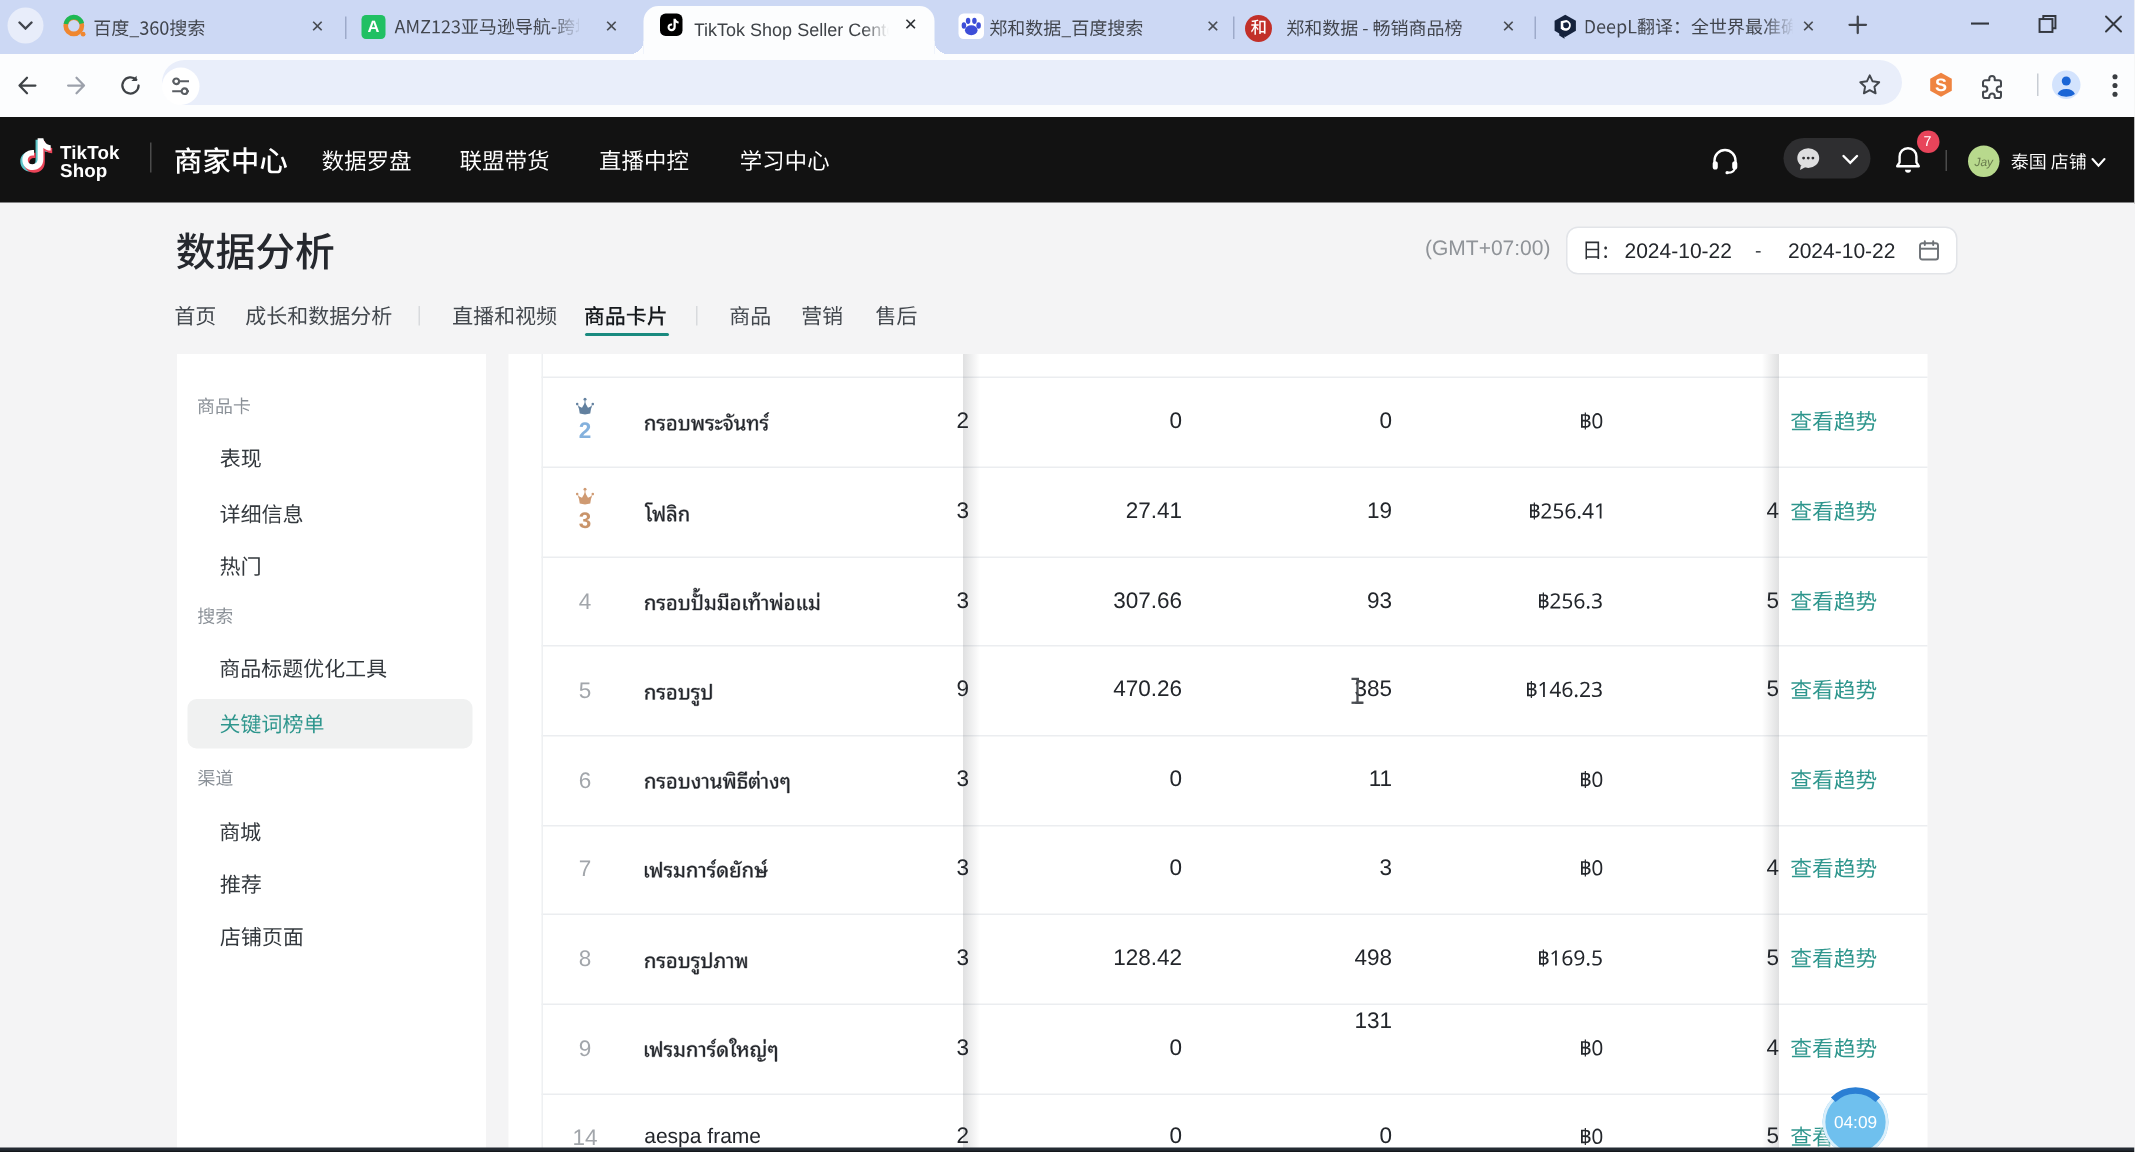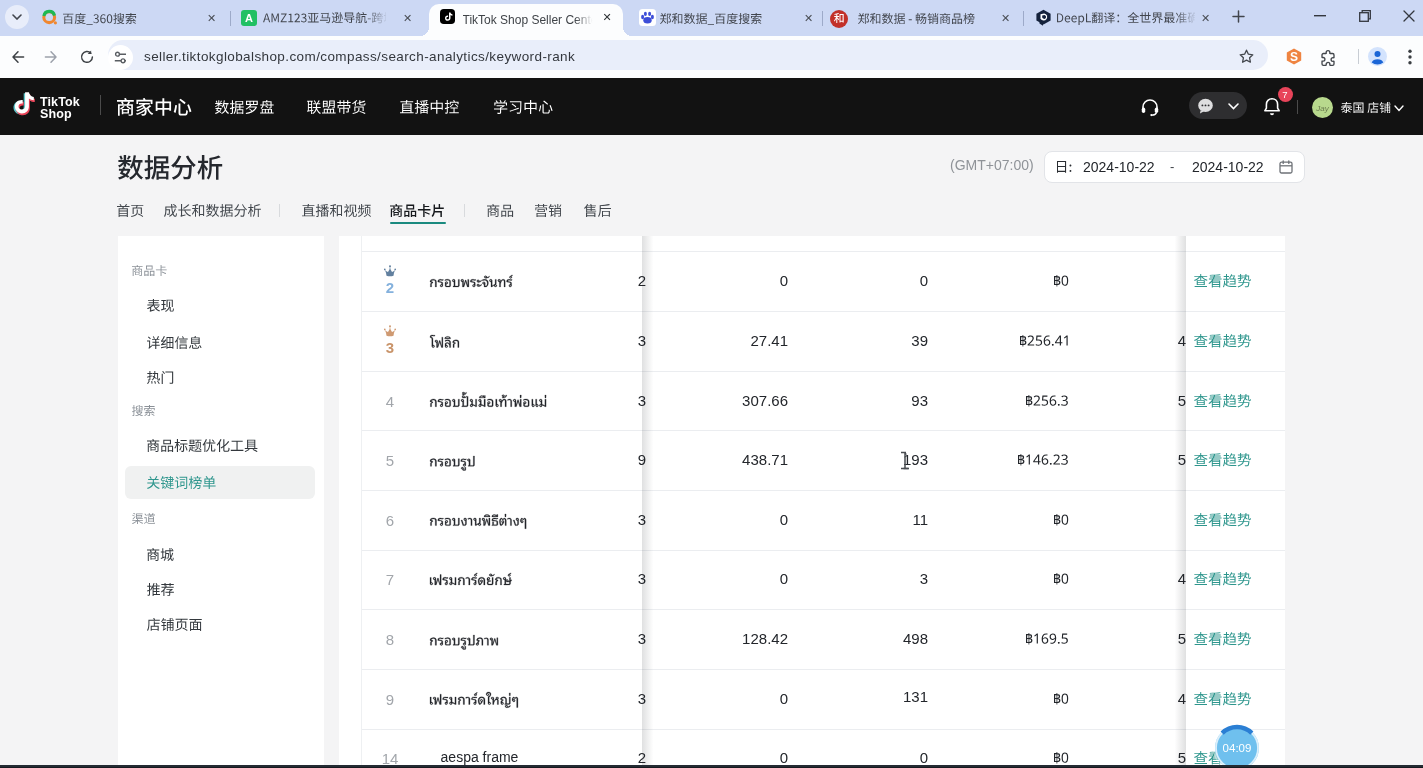--- a/index.html
+++ b/index.html
@@ -139,21 +139,20 @@
 <path d="M11.1 0.5 V4 H7.6 Z" fill="#3e4246"></path>
     </svg>
     <div class="omnibox"></div>
     <div class="tunecircle">
       <svg width="13" height="13" viewBox="0 0 13 13" style="position:absolute;left:6px;top:6px">
 <path d="M5.5 3.2 H12 M1 3.2 H1.6 M0.8 9.8 H7 M10.6 9.8 H12" stroke="#5a5e63" stroke-width="1.4"></path>
 <circle cx="3.5" cy="3.2" r="1.9" fill="none" stroke="#5a5e63" stroke-width="1.4"></circle>
 <circle cx="9" cy="9.8" r="1.9" fill="none" stroke="#5a5e63" stroke-width="1.4"></circle>
       </svg>
     </div>
-    <div class="url">seller.tiktokglobalshop.com/compass/search-analytics/keyword-rank</div>
     <svg class="t" style="left:1239px;top:49px" width="15" height="15" viewBox="0 0 15 15">
       <path d="M7.5 1.2 L9.4 5.2 L13.8 5.8 L10.6 8.8 L11.4 13.2 L7.5 11.1 L3.6 13.2 L4.4 8.8 L1.2 5.8 L5.6 5.2 Z" fill="none" stroke="#43474d" stroke-width="1.3" stroke-linejoin="round"></path>
     </svg>
     <svg class="t" style="left:1286px;top:48px" width="16" height="17" viewBox="0 0 16 17">
 <path d="M8 0.5 L15.2 4.5 V12.5 L8 16.5 L0.8 12.5 V4.5 Z" fill="#ef8441"></path>
 <text x="8" y="12.6" font-family="Liberation Sans" font-size="12" font-weight="bold" fill="#fff" text-anchor="middle">S</text>
     </svg>
     <svg class="t" style="left:1319.5px;top:48.5px" width="16" height="16" viewBox="0 0 16 16">
 <path d="M2 5.9 a1.4 1.4 0 0 1 1.4 -1.4 h2.53 a0.35 0.35 0 0 0 0.33 -0.45 a2 2 0 0 1 -0.1 -0.6 a1.85 1.85 0 0 1 3.7 0 a2 2 0 0 1 -0.1 0.6 a0.35 0.35 0 0 0 0.33 0.45 h2.5 a1.4 1.4 0 0 1 1.4 1.4 v2.5 a0.35 0.35 0 0 1 -0.45 0.33 a2 2 0 0 0 -0.6 -0.1 a1.85 1.85 0 0 0 0 3.7 a2 2 0 0 0 0.6 -0.1 a0.35 0.35 0 0 1 0.45 0.33 v2.39 a1.4 1.4 0 0 1 -1.4 1.4 h-2.4 a0.42 0.42 0 0 1 -0.4 -0.54 a2 2 0 0 0 0.08 -0.56 a1.85 1.85 0 0 0 -3.7 0 a2 2 0 0 0 0.08 0.56 a0.42 0.42 0 0 1 -0.4 0.54 h-2.43 a1.4 1.4 0 0 1 -1.4 -1.4 v-2.53 a0.35 0.35 0 0 1 0.45 -0.33 a2 2 0 0 0 0.6 0.1 a1.85 1.85 0 0 0 0 -3.7 a2 2 0 0 0 -0.6 0.1 a0.35 0.35 0 0 1 -0.45 -0.33 Z" fill="none" stroke="#43474d" stroke-width="1.35"></path>
     </svg>
@@ -355,48 +354,48 @@
     </svg>
     <svg class="t" style="left:429.5px;top:573.3px" width="82.6" height="13.0" viewBox="1.4 5.0 82.6 13.0">
       <path fill="#23262b" stroke="#23262b" stroke-width="0.25" d="M2.8 17Q2.2 17 1.8 16.6Q1.4 16.2 1.4 15.5V9.4H2.6V14.3Q2.6 14.3 2.6 14.4Q2.6 14.5 2.6 14.6Q2.6 14.7 2.5 14.9Q2.2 14.9 2.1 15.1Q1.9 15.3 1.9 15.6H1.8Q1.8 15 2.1 14.7Q2.3 14.4 2.9 14.4Q3.5 14.4 3.8 14.8Q4.2 15.1 4.2 15.7Q4.2 16.3 3.8 16.6Q3.5 17 2.8 17ZM2.8 16.3Q3.1 16.3 3.3 16.1Q3.4 16 3.4 15.7Q3.4 15.4 3.3 15.3Q3.1 15.1 2.8 15.1Q2.5 15.1 2.4 15.3Q2.2 15.4 2.2 15.7Q2.2 16 2.4 16.1Q2.5 16.3 2.8 16.3ZM6.1 16.9V12.2Q6.1 12 6.1 11.8Q6.2 11.6 6.2 11.4Q6.5 11.4 6.7 11.2Q6.8 11 6.8 10.7H7Q7 11.2 6.7 11.6Q6.4 11.9 5.8 11.9Q5.3 11.9 4.9 11.5Q4.5 11.2 4.5 10.6Q4.5 10 4.9 9.6Q5.3 9.3 5.9 9.3Q6.6 9.3 6.9 9.6Q7.3 10 7.3 10.6V13.3Q7.3 13.7 7.3 14Q7.3 14.4 7.3 14.8Q7.2 15.2 7.2 15.8H7.2L9 10H9.7L11.4 15.8H11.5Q11.5 15.2 11.4 14.8Q11.4 14.4 11.4 14Q11.4 13.7 11.4 13.3V6.6H12.6V16.9H11L9.9 13.4Q9.8 13 9.7 12.7Q9.6 12.4 9.6 12.1Q9.5 11.8 9.4 11.4H9.3Q9.2 11.8 9.1 12.1Q9.1 12.4 9 12.7Q8.9 13 8.8 13.4L7.7 16.9ZM5.9 11.2Q6.2 11.2 6.3 11Q6.5 10.9 6.5 10.6Q6.5 10.3 6.3 10.2Q6.2 10 5.9 10Q5.6 10 5.5 10.2Q5.3 10.3 5.3 10.6Q5.3 10.9 5.5 11Q5.6 11.2 5.9 11.2ZM17.5 17Q16.9 17 16.6 16.6Q16.2 16.3 16.2 15.7Q16.2 15.1 16.6 14.7Q17 14.4 17.5 14.4Q18.1 14.4 18.4 14.7Q18.6 15.1 18.6 15.4H18.5Q18.5 15.3 18.3 15Q18.2 14.8 17.8 14.8Q17.8 14.6 17.8 14.5Q17.8 14.3 17.8 14.1V13.4Q17.8 12.9 17.6 12.7Q17.4 12.5 16.9 12.4L14 12V11.3Q14 10.3 14.6 9.8Q15.2 9.3 16.2 9.3Q16.6 9.3 17 9.3Q17.3 9.4 17.7 9.5Q18 9.6 18.4 9.6Q18.6 9.6 18.9 9.5Q19.2 9.4 19.4 9.4V10.2Q19.3 10.3 19 10.4Q18.7 10.5 18.4 10.5Q17.9 10.5 17.4 10.3Q16.8 10.2 16.3 10.2Q15.2 10.2 15.2 11.2V11.3L17.2 11.7Q17.9 11.8 18.3 12Q18.6 12.2 18.8 12.5Q19 12.9 19 13.4V15.5Q19 16.2 18.6 16.6Q18.2 17 17.5 17ZM17.5 16.3Q17.8 16.3 18 16.1Q18.1 16 18.1 15.7Q18.1 15.4 18 15.3Q17.8 15.1 17.5 15.1Q17.3 15.1 17.1 15.3Q17 15.4 17 15.7Q17 16 17.1 16.1Q17.3 16.3 17.5 16.3ZM26.3 16.9Q25.9 16.5 25.4 16.2Q24.8 15.9 24.3 15.6Q23.7 15.3 23.2 15.2L22.4 14.8Q22.3 14.6 22.3 14.3Q22.3 14 22.3 13.7V12.2Q22.3 11.9 22.3 11.7Q22.3 11.6 22.4 11.4Q22.7 11.4 22.9 11.2Q23 11 23 10.7H23.2Q23.2 11.2 22.9 11.6Q22.6 11.9 22 11.9Q21.5 11.9 21.1 11.5Q20.7 11.2 20.7 10.6Q20.7 10 21.1 9.6Q21.5 9.3 22.1 9.3Q22.8 9.3 23.1 9.6Q23.5 10 23.5 10.6V14.8L23.2 14.4Q23.7 14.5 24.2 14.7Q24.8 15 25.3 15.2Q25.8 15.5 26.3 15.9H26.3Q26.3 15.6 26.3 15.2Q26.3 14.9 26.3 14.5Q26.3 14.1 26.3 13.6V9.4H27.5V16.9ZM22.1 11.2Q22.4 11.2 22.5 11Q22.7 10.9 22.7 10.6Q22.7 10.3 22.5 10.2Q22.4 10 22.1 10Q21.8 10 21.7 10.2Q21.5 10.3 21.5 10.6Q21.5 10.9 21.7 11Q21.8 11.2 22.1 11.2ZM22.2 17Q21.6 17 21.2 16.6Q20.8 16.2 20.8 15.7Q20.8 15.1 21.2 14.7Q21.6 14.4 22.2 14.4Q22.9 14.4 23.3 14.7Q23.7 15.1 23.7 15.7Q23.7 16.2 23.3 16.6Q22.9 17 22.2 17ZM22.2 16.3Q22.5 16.3 22.6 16.1Q22.8 15.9 22.8 15.7Q22.8 15.4 22.6 15.2Q22.5 15.1 22.2 15.1Q21.9 15.1 21.8 15.2Q21.6 15.4 21.6 15.7Q21.6 15.9 21.8 16.1Q21.9 16.3 22.2 16.3ZM29.8 16.9V14.3Q29.8 13.6 30.2 13.2Q30.5 12.8 31.2 12.6V12.5L29.4 12V11.8Q29.4 11 29.8 10.4Q30.2 9.9 31 9.6Q31.7 9.2 32.7 9.2Q34.3 9.2 35.1 9.9Q35.9 10.6 35.9 12V16.9H34.6V12Q34.6 11.1 34.2 10.6Q33.7 10.2 32.7 10.2Q31.7 10.2 31.2 10.6Q30.6 11 30.6 11.8V12L30.1 11.3L32.4 12.1L32.3 12.9Q31.6 13 31.3 13.3Q31.1 13.6 31.1 14.3V16.9ZM40.1 16.9V11.6Q40.1 10.9 39.9 10.5Q39.6 10.2 39 10.2Q38.7 10.2 38.2 10.3Q37.8 10.5 37.4 10.8L36.9 10.1Q37.4 9.7 37.9 9.5Q38.5 9.3 39.1 9.3Q40.2 9.3 40.8 9.9Q41.4 10.4 41.4 11.5V16.9ZM46.3 17Q45.7 17 45.3 16.6Q45 16.3 45 15.7Q45 15.1 45.4 14.7Q45.7 14.4 46.3 14.4Q46.9 14.4 47.1 14.7Q47.4 15.1 47.4 15.4H47.2Q47.2 15.3 47.1 15Q46.9 14.8 46.6 14.8Q46.6 14.6 46.5 14.5Q46.5 14.3 46.5 14.1V13.4Q46.5 12.9 46.3 12.7Q46.2 12.5 45.7 12.4L42.8 12V11.3Q42.8 10.3 43.4 9.8Q44 9.3 44.9 9.3Q45.4 9.3 45.8 9.3Q46.1 9.4 46.4 9.5Q46.8 9.6 47.1 9.6Q47.4 9.6 47.7 9.5Q48 9.4 48.2 9.4V10.2Q48 10.3 47.8 10.4Q47.5 10.5 47.2 10.5Q46.6 10.5 46.1 10.3Q45.6 10.2 45 10.2Q43.9 10.2 43.9 11.2V11.3L45.9 11.7Q46.6 11.8 47 12Q47.4 12.2 47.6 12.5Q47.7 12.9 47.7 13.4V15.5Q47.7 16.2 47.4 16.6Q47 17 46.3 17ZM46.3 16.3Q46.6 16.3 46.8 16.1Q46.9 16 46.9 15.7Q46.9 15.4 46.8 15.3Q46.6 15.1 46.3 15.1Q46 15.1 45.9 15.3Q45.7 15.4 45.7 15.7Q45.7 16 45.9 16.1Q46 16.3 46.3 16.3ZM46.8 8.4Q46.3 8.4 45.9 8Q45.6 7.7 45.6 7.2Q45.6 6.9 45.8 6.5Q46.1 6.2 46.7 5.9Q47.3 5.6 47.5 5.4Q47.7 5.2 47.7 5H48.8Q48.8 5.3 48.5 5.6Q48.3 5.9 47.7 6.1Q47.4 6.3 47.2 6.4Q47 6.5 46.9 6.6L46.4 6.4Q46.5 6.3 46.7 6.3Q46.8 6.2 47 6.2Q47.5 6.2 47.8 6.5Q48.1 6.8 48.1 7.2Q48.1 7.7 47.7 8Q47.4 8.4 46.8 8.4ZM46.8 7.8Q47.1 7.8 47.3 7.7Q47.4 7.5 47.4 7.2Q47.4 7 47.3 6.8Q47.1 6.7 46.8 6.7Q46.6 6.7 46.4 6.8Q46.3 7 46.3 7.2Q46.3 7.5 46.4 7.7Q46.6 7.8 46.8 7.8ZM50.5 16.9Q50.2 16.3 50 15.7Q49.7 15 49.6 14.3Q49.5 13.5 49.5 12.9Q49.5 11.1 50.4 10.2Q51.3 9.2 53 9.2Q54.6 9.2 55.5 10Q56.4 10.7 56.4 12.2V16.9H55.1V12.3Q55.1 11.2 54.6 10.7Q54.1 10.2 53 10.2Q51.9 10.2 51.3 10.9Q50.7 11.6 50.7 12.9Q50.7 13.7 50.9 14.5Q51 15.3 51.3 15.9H51.4Q51.6 15.8 51.8 15.6Q52 15.3 52.3 14.9Q52.5 14.6 52.7 14.3Q52.9 14 53 13.7L53.3 13.8Q53.1 14 52.8 14Q52.3 14 52 13.7Q51.7 13.4 51.7 12.9Q51.7 12.4 52 12Q52.3 11.7 52.9 11.7Q53.5 11.7 53.8 12.1Q54.2 12.4 54.2 13Q54.2 13.4 53.9 14Q53.7 14.6 53.2 15.3Q52.8 15.8 52.5 16.2Q52.2 16.5 51.8 16.9ZM52.9 13.5Q53.2 13.5 53.3 13.3Q53.5 13.2 53.5 12.9Q53.5 12.6 53.3 12.5Q53.2 12.4 52.9 12.4Q52.6 12.4 52.5 12.5Q52.3 12.6 52.3 12.9Q52.3 13.2 52.5 13.3Q52.6 13.5 52.9 13.5ZM60 16.9Q59.3 16.9 58.9 16.5Q58.5 16.2 58.5 15.5V14.5Q58.5 13.9 58.8 13.6Q59.2 13.2 59.8 13.1V13.1Q59.1 12.9 58.7 12.4Q58.3 11.8 58.3 11Q58.3 10.2 58.8 9.8Q59.3 9.3 60 9.3Q60.6 9.3 61 9.6Q61.4 10 61.4 10.5Q61.4 11.1 61 11.4Q60.7 11.8 60.1 11.8Q59.6 11.8 59.3 11.5Q59 11.3 59 10.8Q59 10.7 59 10.7Q59 10.6 59.1 10.6H59.1Q59.1 10.8 59.2 10.9Q59.3 11.1 59.3 11.1Q59.3 11.2 59.3 11.2Q59.3 11.3 59.3 11.3Q59.3 12 59.7 12.3Q60.2 12.6 61 12.6H62V13.5H60.9Q60.3 13.5 60 13.7Q59.7 14 59.7 14.5V15.2Q59.7 15.6 59.9 15.8Q60 16 60.4 16H62.7Q63.1 16 63.2 15.8Q63.4 15.6 63.4 15.2V9.4H64.6V15.4Q64.6 16.2 64.3 16.5Q63.9 16.9 63.1 16.9ZM60 11.1Q60.3 11.1 60.4 11Q60.6 10.8 60.6 10.6Q60.6 10.3 60.4 10.1Q60.3 10 60 10Q59.7 10 59.6 10.1Q59.4 10.3 59.4 10.6Q59.4 10.8 59.6 11Q59.7 11.1 60 11.1ZM62.5 8.3Q62.1 8.3 61.8 8.2Q61.5 8.1 61.2 8Q61 7.8 60.8 7.5Q60.7 7.3 60.7 6.9Q60.7 6.4 61.1 6Q61.4 5.7 62 5.7Q62.6 5.7 63 6Q63.3 6.3 63.3 6.9Q63.3 7.3 63 7.6Q62.7 7.9 62.2 7.9V7.5Q62.3 7.5 62.5 7.5Q62.6 7.6 62.8 7.6Q63.3 7.6 63.8 7.3Q64.4 7.1 64.9 6.8Q65.4 6.4 65.8 5.9H65.8V7Q65.4 7.4 64.9 7.7Q64.3 8 63.7 8.1Q63.1 8.3 62.5 8.3ZM62 7.5Q62.3 7.5 62.4 7.3Q62.6 7.2 62.6 6.9Q62.6 6.7 62.4 6.5Q62.3 6.4 62 6.4Q61.7 6.4 61.6 6.5Q61.4 6.7 61.4 6.9Q61.4 7.2 61.6 7.3Q61.7 7.5 62 7.5ZM66.9 16.9V14.3Q66.9 13.6 67.3 13.2Q67.6 12.8 68.3 12.6V12.5L66.6 12V11.8Q66.6 11 67 10.4Q67.4 9.9 68.1 9.6Q68.8 9.2 69.8 9.2Q71.4 9.2 72.2 9.9Q73 10.6 73 12V16.9H71.8V12Q71.8 11.1 71.3 10.6Q70.8 10.2 69.8 10.2Q68.8 10.2 68.3 10.6Q67.7 11 67.7 11.8V12L67.2 11.3L69.5 12.1L69.4 12.9Q68.7 13 68.4 13.3Q68.2 13.6 68.2 14.3V16.9ZM75.3 16.9V16.2L76.1 16V12.2Q76.1 12 76.1 11.8Q76.2 11.6 76.2 11.4Q76.5 11.4 76.7 11.2Q76.8 11 76.8 10.7H77Q77 11.2 76.7 11.6Q76.4 11.9 75.9 11.9Q75.3 11.9 74.9 11.5Q74.5 11.2 74.5 10.6Q74.5 10 74.9 9.6Q75.3 9.3 75.9 9.3Q76.6 9.3 77 9.6Q77.3 10 77.3 10.6V16H80.2Q80.5 16 80.7 15.8Q80.8 15.7 80.8 15.3V9.4H82V15.5Q82 16.2 81.6 16.5Q81.3 16.9 80.6 16.9ZM75.9 11.2Q76.2 11.2 76.3 11Q76.5 10.9 76.5 10.6Q76.5 10.3 76.3 10.2Q76.2 10 75.9 10Q75.6 10 75.5 10.2Q75.3 10.3 75.3 10.6Q75.3 10.9 75.5 11Q75.6 11.2 75.9 11.2ZM79.1 14.1Q78.7 14.1 78.3 14Q78 13.9 77.8 13.8Q77.2 13.4 77.2 12.7Q77.2 12.2 77.5 11.8Q77.9 11.5 78.5 11.5Q79.1 11.5 79.4 11.8Q79.8 12.1 79.8 12.7Q79.8 13.1 79.5 13.4Q79.3 13.7 78.8 13.7V13.4Q78.9 13.4 79 13.4Q79 13.4 79.1 13.4Q79.5 13.4 80 13.3Q80.5 13.1 81 12.9Q81.6 12.6 82.1 12.3Q82.6 12 83 11.7H83V12.8Q82.5 13.2 81.8 13.5Q81.1 13.7 80.4 13.9Q79.7 14.1 79.1 14.1ZM78.5 13.3Q78.8 13.3 78.9 13.2Q79.1 13 79.1 12.7Q79.1 12.5 78.9 12.3Q78.8 12.2 78.5 12.2Q78.2 12.2 78.1 12.3Q77.9 12.5 77.9 12.7Q77.9 13 78.1 13.2Q78.2 13.3 78.5 13.3ZM80.6 8.4Q80 8.4 79.7 8Q79.3 7.7 79.3 7.2Q79.3 6.9 79.6 6.5Q79.9 6.2 80.5 5.9Q81 5.6 81.2 5.4Q81.5 5.2 81.5 5H82.6Q82.6 5.3 82.3 5.6Q82.1 5.9 81.5 6.1Q81.1 6.3 80.9 6.4Q80.7 6.5 80.7 6.6L80.1 6.4Q80.3 6.3 80.4 6.3Q80.6 6.2 80.8 6.2Q81.2 6.2 81.5 6.5Q81.9 6.8 81.9 7.2Q81.9 7.7 81.5 8Q81.2 8.4 80.6 8.4ZM80.6 7.8Q80.9 7.8 81 7.7Q81.2 7.5 81.2 7.2Q81.2 7 81 6.8Q80.9 6.7 80.6 6.7Q80.4 6.7 80.2 6.8Q80 7 80 7.2Q80 7.5 80.2 7.7Q80.4 7.8 80.6 7.8Z"></path>
     </svg>
     <svg class="t" style="left:429.5px;top:634.9px" width="68.9" height="15.5" viewBox="0.7 6.6 68.9 15.5">
       <path fill="#23262b" stroke="#23262b" stroke-width="0.25" d="M1.1 16.9V14.3Q1.1 13.6 1.5 13.2Q1.8 12.8 2.5 12.6V12.5L0.7 12V11.8Q0.7 11 1.1 10.4Q1.5 9.9 2.3 9.6Q3 9.2 4 9.2Q5.6 9.2 6.4 9.9Q7.2 10.6 7.2 12V16.9H5.9V12Q5.9 11.1 5.5 10.6Q5 10.2 4 10.2Q3 10.2 2.5 10.6Q1.9 11 1.9 11.8V12L1.4 11.3L3.7 12.1L3.6 12.9Q2.9 13 2.6 13.3Q2.3 13.6 2.3 14.3V16.9ZM12.1 17Q11.5 17 11.1 16.6Q10.8 16.3 10.8 15.7Q10.8 15.1 11.2 14.7Q11.5 14.4 12.1 14.4Q12.7 14.4 12.9 14.7Q13.2 15.1 13.2 15.4H13Q13 15.3 12.9 15Q12.7 14.8 12.4 14.8Q12.4 14.6 12.3 14.5Q12.3 14.3 12.3 14.1V13.4Q12.3 12.9 12.1 12.7Q12 12.5 11.5 12.4L8.5 12V11.3Q8.5 10.3 9.2 9.8Q9.8 9.3 10.7 9.3Q11.2 9.3 11.6 9.3Q11.9 9.4 12.2 9.5Q12.5 9.6 12.9 9.6Q13.2 9.6 13.5 9.5Q13.7 9.4 14 9.4V10.2Q13.8 10.3 13.6 10.4Q13.3 10.5 13 10.5Q12.4 10.5 11.9 10.3Q11.4 10.2 10.8 10.2Q9.7 10.2 9.7 11.2V11.3L11.7 11.7Q12.4 11.8 12.8 12Q13.2 12.2 13.4 12.5Q13.5 12.9 13.5 13.4V15.5Q13.5 16.2 13.2 16.6Q12.8 17 12.1 17ZM12.1 16.3Q12.4 16.3 12.5 16.1Q12.7 16 12.7 15.7Q12.7 15.4 12.5 15.3Q12.4 15.1 12.1 15.1Q11.8 15.1 11.7 15.3Q11.5 15.4 11.5 15.7Q11.5 16 11.7 16.1Q11.8 16.3 12.1 16.3ZM17.1 16.9Q16.4 16.9 16.1 16.5Q15.8 16.2 15.8 15.6V13Q15.8 12.3 16.1 12Q16.5 11.6 17.1 11.6Q17.8 11.6 18.2 11.9Q18.5 12.3 18.5 12.9Q18.5 13.5 18.2 13.8Q17.8 14.2 17.2 14.2Q16.7 14.2 16.4 13.9Q16.1 13.6 16.1 13H16.2Q16.3 13.2 16.3 13.4Q16.4 13.5 16.5 13.6Q16.7 13.7 16.9 13.7Q16.9 13.9 16.9 14.1Q16.9 14.3 16.9 14.6V15.4Q16.9 15.7 17.1 15.8Q17.3 16 17.6 16H19.6Q19.9 16 20.1 15.8Q20.2 15.6 20.2 15.3V11.8Q20.2 11 19.8 10.6Q19.3 10.2 18.3 10.2Q17.6 10.2 16.9 10.3Q16.3 10.5 15.6 10.8V9.8Q16 9.6 16.5 9.5Q16.9 9.4 17.4 9.3Q17.9 9.2 18.3 9.2Q19.9 9.2 20.6 9.9Q21.4 10.5 21.4 11.7V15.5Q21.4 16.2 21.1 16.5Q20.7 16.9 20.1 16.9ZM17.2 13.5Q17.5 13.5 17.6 13.3Q17.8 13.2 17.8 12.9Q17.8 12.6 17.6 12.5Q17.5 12.3 17.2 12.3Q16.9 12.3 16.7 12.5Q16.6 12.6 16.6 12.9Q16.6 13.2 16.7 13.3Q16.9 13.5 17.2 13.5ZM23.7 16.9V16.2L24.6 16V12.2Q24.6 12 24.6 11.8Q24.6 11.6 24.7 11.4Q25 11.4 25.1 11.2Q25.3 11 25.3 10.7H25.4Q25.4 11.2 25.1 11.6Q24.8 11.9 24.3 11.9Q23.7 11.9 23.3 11.5Q23 11.2 23 10.6Q23 10 23.4 9.6Q23.7 9.3 24.4 9.3Q25 9.3 25.4 9.6Q25.8 10 25.8 10.6V16H28.2Q28.6 16 28.7 15.8Q28.9 15.7 28.9 15.3V9.4H30.1V15.5Q30.1 16.2 29.7 16.5Q29.4 16.9 28.7 16.9ZM24.4 11.2Q24.6 11.2 24.8 11Q24.9 10.9 24.9 10.6Q24.9 10.3 24.8 10.2Q24.6 10 24.4 10Q24.1 10 23.9 10.2Q23.8 10.3 23.8 10.6Q23.8 10.9 23.9 11Q24.1 11.2 24.4 11.2ZM35.1 17Q34.5 17 34.1 16.6Q33.8 16.3 33.8 15.7Q33.8 15.1 34.1 14.7Q34.5 14.4 35 14.4Q35.6 14.4 35.9 14.7Q36.2 15.1 36.2 15.4H36Q36 15.3 35.8 15Q35.7 14.8 35.4 14.8Q35.3 14.6 35.3 14.5Q35.3 14.3 35.3 14.1V13.4Q35.3 12.9 35.1 12.7Q34.9 12.5 34.5 12.4L31.5 12V11.3Q31.5 10.3 32.1 9.8Q32.8 9.3 33.7 9.3Q34.2 9.3 34.5 9.3Q34.9 9.4 35.2 9.5Q35.5 9.6 35.9 9.6Q36.2 9.6 36.5 9.5Q36.7 9.4 37 9.4V10.2Q36.8 10.3 36.5 10.4Q36.3 10.5 35.9 10.5Q35.4 10.5 34.9 10.3Q34.4 10.2 33.8 10.2Q32.7 10.2 32.7 11.2V11.3L34.7 11.7Q35.4 11.8 35.8 12Q36.2 12.2 36.3 12.5Q36.5 12.9 36.5 13.4V15.5Q36.5 16.2 36.1 16.6Q35.8 17 35.1 17ZM35.1 16.3Q35.4 16.3 35.5 16.1Q35.7 16 35.7 15.7Q35.7 15.4 35.5 15.3Q35.4 15.1 35.1 15.1Q34.8 15.1 34.6 15.3Q34.5 15.4 34.5 15.7Q34.5 16 34.6 16.1Q34.8 16.3 35.1 16.3ZM34.1 21.1Q33.7 21.1 33.5 20.9Q33.3 20.7 33.3 20.3V19.5Q33.5 19.4 33.7 19.3Q33.8 19.1 33.8 18.9H34Q34 19.4 33.7 19.7Q33.4 19.9 33 19.9Q32.5 19.9 32.2 19.6Q31.9 19.3 31.9 18.8Q31.9 18.3 32.2 18Q32.5 17.7 33.1 17.7Q33.5 17.7 33.7 17.9Q34 18 34.2 18.3Q34.3 18.5 34.3 18.9V20Q34.3 20.4 34.7 20.4H35Q35.4 20.4 35.4 20V17.8H36.5V20.2Q36.5 20.6 36.3 20.9Q36 21.1 35.6 21.1ZM33 19.3Q33.3 19.3 33.4 19.2Q33.5 19 33.5 18.8Q33.5 18.6 33.4 18.5Q33.3 18.3 33 18.3Q32.8 18.3 32.6 18.5Q32.5 18.6 32.5 18.8Q32.5 19 32.6 19.2Q32.8 19.3 33 19.3ZM38.8 16.9V16.2L39.6 16V12.2Q39.6 12 39.7 11.8Q39.7 11.6 39.7 11.4Q40.1 11.4 40.2 11.2Q40.4 11 40.4 10.7H40.5Q40.5 11.2 40.2 11.6Q39.9 11.9 39.4 11.9Q38.8 11.9 38.4 11.5Q38.1 11.2 38.1 10.6Q38.1 10 38.5 9.6Q38.8 9.3 39.5 9.3Q40.1 9.3 40.5 9.6Q40.9 10 40.9 10.6V16H43.3Q43.7 16 43.8 15.8Q44 15.7 44 15.3V6.6H45.2V15.5Q45.2 16.2 44.8 16.5Q44.5 16.9 43.8 16.9ZM39.4 11.2Q39.7 11.2 39.9 11Q40 10.9 40 10.6Q40 10.3 39.9 10.2Q39.7 10 39.4 10Q39.2 10 39 10.2Q38.9 10.3 38.9 10.6Q38.9 10.9 39 11Q39.2 11.2 39.4 11.2ZM48 17Q47.4 17 47 16.6Q46.7 16.3 46.7 15.7Q46.7 15.1 47 14.8Q47.4 14.4 48 14.4Q48.5 14.4 48.8 14.7Q49.1 15 49.1 15.4H49Q48.9 15.2 48.7 15Q48.5 14.7 48.3 14.7Q48.3 14.6 48.2 14.5Q48.2 14.3 48.2 14.1V14Q48.2 13.4 48.4 13Q48.7 12.7 49.2 12.6V12.5L47.3 12V11.8Q47.3 11 47.7 10.4Q48.1 9.9 48.8 9.6Q49.6 9.2 50.6 9.2Q52.2 9.2 52.9 9.9Q53.7 10.6 53.7 12V16.9H52.5V12Q52.5 11.1 52 10.6Q51.5 10.2 50.6 10.2Q49.6 10.2 49 10.6Q48.5 11 48.5 11.8V12L48 11.3L50.3 12.2L50.2 12.9Q49.9 13 49.8 13.1Q49.6 13.2 49.5 13.5Q49.4 13.7 49.4 14.1V15.5Q49.4 16.2 49.1 16.6Q48.7 17 48 17ZM48 16.3Q48.3 16.3 48.5 16.1Q48.6 16 48.6 15.7Q48.6 15.4 48.5 15.3Q48.3 15.1 48 15.1Q47.7 15.1 47.6 15.3Q47.4 15.4 47.4 15.7Q47.4 16 47.6 16.1Q47.7 16.3 48 16.3ZM58 16.9V11.6Q58 10.9 57.7 10.5Q57.5 10.2 56.9 10.2Q56.5 10.2 56.1 10.3Q55.7 10.5 55.3 10.8L54.7 10.1Q55.2 9.7 55.8 9.5Q56.4 9.3 57 9.3Q58 9.3 58.6 9.9Q59.2 10.4 59.2 11.5V16.9ZM62.2 16.9V12.2Q62.2 12 62.2 11.8Q62.2 11.6 62.3 11.4Q62.6 11.4 62.8 11.2Q62.9 11 62.9 10.7H63.1Q63.1 11.2 62.8 11.6Q62.5 11.9 61.9 11.9Q61.4 11.9 61 11.5Q60.6 11.2 60.6 10.6Q60.6 10 61 9.6Q61.4 9.3 62 9.3Q62.7 9.3 63 9.6Q63.4 10 63.4 10.6V13.3Q63.4 13.7 63.4 14Q63.4 14.4 63.4 14.8Q63.3 15.2 63.3 15.8H63.3L65.1 10H65.8L67.5 15.8H67.6Q67.6 15.2 67.5 14.8Q67.5 14.4 67.5 14Q67.5 13.7 67.5 13.3V9.4H68.6V16.9H67.1L66 13.4Q65.9 13 65.8 12.7Q65.7 12.4 65.6 12.1Q65.6 11.8 65.5 11.4H65.4Q65.3 11.8 65.2 12.1Q65.2 12.4 65.1 12.7Q65 13 64.9 13.4L63.7 16.9ZM62 11.2Q62.3 11.2 62.4 11Q62.6 10.9 62.6 10.6Q62.6 10.3 62.4 10.2Q62.3 10 62 10Q61.7 10 61.6 10.2Q61.4 10.3 61.4 10.6Q61.4 10.9 61.6 11Q61.7 11.2 62 11.2Z"></path>
     </svg>
     <svg class="t" style="left:429.5px;top:692.2px" width="89.0" height="16.7" viewBox="1.4 4.4 89.0 16.7">
       <path fill="#23262b" stroke="#23262b" stroke-width="0.25" d="M2.8 17Q2.2 17 1.8 16.6Q1.4 16.2 1.4 15.5V9.4H2.6V14.3Q2.6 14.3 2.6 14.4Q2.6 14.5 2.6 14.6Q2.6 14.7 2.5 14.9Q2.2 14.9 2.1 15.1Q1.9 15.3 1.9 15.6H1.8Q1.8 15 2.1 14.7Q2.3 14.4 2.9 14.4Q3.5 14.4 3.8 14.8Q4.2 15.1 4.2 15.7Q4.2 16.3 3.8 16.6Q3.5 17 2.8 17ZM2.8 16.3Q3.1 16.3 3.3 16.1Q3.4 16 3.4 15.7Q3.4 15.4 3.3 15.3Q3.1 15.1 2.8 15.1Q2.5 15.1 2.4 15.3Q2.2 15.4 2.2 15.7Q2.2 16 2.4 16.1Q2.5 16.3 2.8 16.3ZM6.1 16.9V12.2Q6.1 12 6.1 11.8Q6.2 11.6 6.2 11.4Q6.5 11.4 6.7 11.2Q6.8 11 6.8 10.7H7Q7 11.2 6.7 11.6Q6.4 11.9 5.8 11.9Q5.3 11.9 4.9 11.5Q4.5 11.2 4.5 10.6Q4.5 10 4.9 9.6Q5.3 9.3 5.9 9.3Q6.6 9.3 6.9 9.6Q7.3 10 7.3 10.6V13.3Q7.3 13.7 7.3 14Q7.3 14.4 7.3 14.8Q7.2 15.2 7.2 15.8H7.2L9 10H9.7L11.4 15.8H11.5Q11.5 15.2 11.4 14.8Q11.4 14.4 11.4 14Q11.4 13.7 11.4 13.3V6.6H12.6V16.9H11L9.9 13.4Q9.8 13 9.7 12.7Q9.6 12.4 9.6 12.1Q9.5 11.8 9.4 11.4H9.3Q9.2 11.8 9.1 12.1Q9.1 12.4 9 12.7Q8.9 13 8.8 13.4L7.7 16.9ZM5.9 11.2Q6.2 11.2 6.3 11Q6.5 10.9 6.5 10.6Q6.5 10.3 6.3 10.2Q6.2 10 5.9 10Q5.6 10 5.5 10.2Q5.3 10.3 5.3 10.6Q5.3 10.9 5.5 11Q5.6 11.2 5.9 11.2ZM17.5 17Q16.9 17 16.6 16.6Q16.2 16.3 16.2 15.7Q16.2 15.1 16.6 14.7Q17 14.4 17.5 14.4Q18.1 14.4 18.4 14.7Q18.6 15.1 18.6 15.4H18.5Q18.5 15.3 18.3 15Q18.2 14.8 17.8 14.8Q17.8 14.6 17.8 14.5Q17.8 14.3 17.8 14.1V13.4Q17.8 12.9 17.6 12.7Q17.4 12.5 16.9 12.4L14 12V11.3Q14 10.3 14.6 9.8Q15.2 9.3 16.2 9.3Q16.6 9.3 17 9.3Q17.3 9.4 17.7 9.5Q18 9.6 18.4 9.6Q18.6 9.6 18.9 9.5Q19.2 9.4 19.4 9.4V10.2Q19.3 10.3 19 10.4Q18.7 10.5 18.4 10.5Q17.9 10.5 17.4 10.3Q16.8 10.2 16.3 10.2Q15.2 10.2 15.2 11.2V11.3L17.2 11.7Q17.9 11.8 18.3 12Q18.6 12.2 18.8 12.5Q19 12.9 19 13.4V15.5Q19 16.2 18.6 16.6Q18.2 17 17.5 17ZM17.5 16.3Q17.8 16.3 18 16.1Q18.1 16 18.1 15.7Q18.1 15.4 18 15.3Q17.8 15.1 17.5 15.1Q17.3 15.1 17.1 15.3Q17 15.4 17 15.7Q17 16 17.1 16.1Q17.3 16.3 17.5 16.3ZM26.3 16.9Q25.9 16.5 25.4 16.2Q24.8 15.9 24.3 15.6Q23.7 15.3 23.2 15.2L22.4 14.8Q22.3 14.6 22.3 14.3Q22.3 14 22.3 13.7V12.2Q22.3 11.9 22.3 11.7Q22.3 11.6 22.4 11.4Q22.7 11.4 22.9 11.2Q23 11 23 10.7H23.2Q23.2 11.2 22.9 11.6Q22.6 11.9 22 11.9Q21.5 11.9 21.1 11.5Q20.7 11.2 20.7 10.6Q20.7 10 21.1 9.6Q21.5 9.3 22.1 9.3Q22.8 9.3 23.1 9.6Q23.5 10 23.5 10.6V14.8L23.2 14.4Q23.7 14.5 24.2 14.7Q24.8 15 25.3 15.2Q25.8 15.5 26.3 15.9H26.3Q26.3 15.6 26.3 15.2Q26.3 14.9 26.3 14.5Q26.3 14.1 26.3 13.6V9.4H27.5V16.9ZM22.1 11.2Q22.4 11.2 22.5 11Q22.7 10.9 22.7 10.6Q22.7 10.3 22.5 10.2Q22.4 10 22.1 10Q21.8 10 21.7 10.2Q21.5 10.3 21.5 10.6Q21.5 10.9 21.7 11Q21.8 11.2 22.1 11.2ZM22.2 17Q21.6 17 21.2 16.6Q20.8 16.2 20.8 15.7Q20.8 15.1 21.2 14.7Q21.6 14.4 22.2 14.4Q22.9 14.4 23.3 14.7Q23.7 15.1 23.7 15.7Q23.7 16.2 23.3 16.6Q22.9 17 22.2 17ZM22.2 16.3Q22.5 16.3 22.6 16.1Q22.8 15.9 22.8 15.7Q22.8 15.4 22.6 15.2Q22.5 15.1 22.2 15.1Q21.9 15.1 21.8 15.2Q21.6 15.4 21.6 15.7Q21.6 15.9 21.8 16.1Q21.9 16.3 22.2 16.3ZM29.8 16.9V14.3Q29.8 13.6 30.2 13.2Q30.5 12.8 31.2 12.6V12.5L29.4 12V11.8Q29.4 11 29.8 10.4Q30.2 9.9 31 9.6Q31.7 9.2 32.7 9.2Q34.3 9.2 35.1 9.9Q35.9 10.6 35.9 12V16.9H34.6V12Q34.6 11.1 34.2 10.6Q33.7 10.2 32.7 10.2Q31.7 10.2 31.2 10.6Q30.6 11 30.6 11.8V12L30.1 11.3L32.4 12.1L32.3 12.9Q31.6 13 31.3 13.3Q31.1 13.6 31.1 14.3V16.9ZM40.1 16.9V11.6Q40.1 10.9 39.9 10.5Q39.6 10.2 39 10.2Q38.7 10.2 38.2 10.3Q37.8 10.5 37.4 10.8L36.9 10.1Q37.4 9.7 37.9 9.5Q38.5 9.3 39.1 9.3Q40.2 9.3 40.8 9.9Q41.4 10.4 41.4 11.5V16.9ZM46.3 17Q45.7 17 45.3 16.6Q45 16.3 45 15.7Q45 15.1 45.4 14.7Q45.7 14.4 46.3 14.4Q46.9 14.4 47.1 14.7Q47.4 15.1 47.4 15.4H47.2Q47.2 15.3 47.1 15Q46.9 14.8 46.6 14.8Q46.6 14.6 46.5 14.5Q46.5 14.3 46.5 14.1V13.4Q46.5 12.9 46.3 12.7Q46.2 12.5 45.7 12.4L42.8 12V11.3Q42.8 10.3 43.4 9.8Q44 9.3 44.9 9.3Q45.4 9.3 45.8 9.3Q46.1 9.4 46.4 9.5Q46.8 9.6 47.1 9.6Q47.4 9.6 47.7 9.5Q48 9.4 48.2 9.4V10.2Q48 10.3 47.8 10.4Q47.5 10.5 47.2 10.5Q46.6 10.5 46.1 10.3Q45.6 10.2 45 10.2Q43.9 10.2 43.9 11.2V11.3L45.9 11.7Q46.6 11.8 47 12Q47.4 12.2 47.6 12.5Q47.7 12.9 47.7 13.4V15.5Q47.7 16.2 47.4 16.6Q47 17 46.3 17ZM46.3 16.3Q46.6 16.3 46.8 16.1Q46.9 16 46.9 15.7Q46.9 15.4 46.8 15.3Q46.6 15.1 46.3 15.1Q46 15.1 45.9 15.3Q45.7 15.4 45.7 15.7Q45.7 16 45.9 16.1Q46 16.3 46.3 16.3ZM46.8 8.4Q46.3 8.4 45.9 8Q45.6 7.7 45.6 7.2Q45.6 6.9 45.8 6.5Q46.1 6.2 46.7 5.9Q47.3 5.6 47.5 5.4Q47.7 5.2 47.7 5H48.8Q48.8 5.3 48.5 5.6Q48.3 5.9 47.7 6.1Q47.4 6.3 47.2 6.4Q47 6.5 46.9 6.6L46.4 6.4Q46.5 6.3 46.7 6.3Q46.8 6.2 47 6.2Q47.5 6.2 47.8 6.5Q48.1 6.8 48.1 7.2Q48.1 7.7 47.7 8Q47.4 8.4 46.8 8.4ZM46.8 7.8Q47.1 7.8 47.3 7.7Q47.4 7.5 47.4 7.2Q47.4 7 47.3 6.8Q47.1 6.7 46.8 6.7Q46.6 6.7 46.4 6.8Q46.3 7 46.3 7.2Q46.3 7.5 46.4 7.7Q46.6 7.8 46.8 7.8ZM50.5 16.9Q50.2 16.3 50 15.7Q49.7 15 49.6 14.3Q49.5 13.5 49.5 12.9Q49.5 11.1 50.4 10.2Q51.3 9.2 53 9.2Q54.6 9.2 55.5 10Q56.4 10.7 56.4 12.2V16.9H55.1V12.3Q55.1 11.2 54.6 10.7Q54.1 10.2 53 10.2Q51.9 10.2 51.3 10.9Q50.7 11.6 50.7 12.9Q50.7 13.7 50.9 14.5Q51 15.3 51.3 15.9H51.4Q51.6 15.8 51.8 15.6Q52 15.3 52.3 14.9Q52.5 14.6 52.7 14.3Q52.9 14 53 13.7L53.3 13.8Q53.1 14 52.8 14Q52.3 14 52 13.7Q51.7 13.4 51.7 12.9Q51.7 12.4 52 12Q52.3 11.7 52.9 11.7Q53.5 11.7 53.8 12.1Q54.2 12.4 54.2 13Q54.2 13.4 53.9 14Q53.7 14.6 53.2 15.3Q52.8 15.8 52.5 16.2Q52.2 16.5 51.8 16.9ZM52.9 13.5Q53.2 13.5 53.3 13.3Q53.5 13.2 53.5 12.9Q53.5 12.6 53.3 12.5Q53.2 12.4 52.9 12.4Q52.6 12.4 52.5 12.5Q52.3 12.6 52.3 12.9Q52.3 13.2 52.5 13.3Q52.6 13.5 52.9 13.5ZM60.8 17Q60.2 17 59.8 16.6Q59.4 16.2 59.4 15.5V9Q60.3 8.7 60.8 8.2Q61.3 7.6 61.3 6.8Q61.3 6.1 60.9 5.7Q60.5 5.3 59.9 5.3Q59.3 5.3 58.9 5.5Q58.5 5.8 58.4 6.2L58.2 6.3Q58.3 6 58.6 5.9Q58.8 5.8 59.1 5.8Q59.6 5.8 59.9 6.1Q60.3 6.4 60.3 6.9Q60.3 7.5 59.9 7.8Q59.6 8.1 59 8.1Q58.3 8.1 58 7.7Q57.6 7.3 57.6 6.6Q57.6 5.9 57.9 5.4Q58.2 4.9 58.7 4.7Q59.2 4.4 59.9 4.4Q60.7 4.4 61.2 4.7Q61.8 5 62.1 5.5Q62.4 6 62.4 6.7Q62.4 7.6 61.9 8.3Q61.5 9.1 60.6 9.5V14.3Q60.6 14.3 60.6 14.4Q60.6 14.5 60.6 14.6Q60.6 14.7 60.5 14.9Q60.2 14.9 60.1 15.1Q59.9 15.3 59.9 15.6H59.8Q59.8 15 60.1 14.7Q60.4 14.4 60.9 14.4Q61.5 14.4 61.8 14.8Q62.2 15.1 62.2 15.7Q62.2 16.3 61.8 16.6Q61.5 17 60.8 17ZM60.8 16.3Q61.1 16.3 61.3 16.1Q61.4 16 61.4 15.7Q61.4 15.4 61.3 15.3Q61.1 15.1 60.8 15.1Q60.5 15.1 60.4 15.3Q60.2 15.4 60.2 15.7Q60.2 16 60.4 16.1Q60.5 16.3 60.8 16.3ZM59 7.5Q59.3 7.5 59.4 7.4Q59.6 7.2 59.6 7Q59.6 6.7 59.4 6.5Q59.3 6.4 59 6.4Q58.7 6.4 58.5 6.5Q58.4 6.7 58.4 7Q58.4 7.2 58.5 7.4Q58.7 7.5 59 7.5ZM64.1 16.9V12.2Q64.1 12 64.1 11.8Q64.2 11.6 64.2 11.4Q64.5 11.4 64.7 11.2Q64.8 11 64.8 10.7H65Q65 11.2 64.7 11.6Q64.4 11.9 63.9 11.9Q63.3 11.9 62.9 11.5Q62.5 11.2 62.5 10.6Q62.5 10 62.9 9.6Q63.3 9.3 63.9 9.3Q64.6 9.3 64.9 9.6Q65.3 10 65.3 10.6V12.5Q65.3 12.9 65.3 13.1Q65.3 13.4 65.2 13.7H65.3Q65.5 13.3 65.7 12.9Q65.9 12.5 66.2 12.3Q66.6 11.8 67.1 11.5Q67.5 11.3 68 11.3H68.3Q68.9 11.4 69.2 11.6Q69.6 11.8 69.7 12.1Q69.9 12.4 69.9 12.9V16.9H68.7V13Q68.7 12.5 68.5 12.3Q68.3 12.1 68 12.1Q67.6 12.1 67.2 12.4Q66.8 12.7 66.4 13.2Q66.1 13.6 65.8 14.1Q65.6 14.6 65.5 15.1Q65.3 15.6 65.3 16V16.9ZM63.9 11.2Q64.2 11.2 64.3 11Q64.5 10.9 64.5 10.6Q64.5 10.3 64.3 10.2Q64.2 10 63.9 10Q63.6 10 63.5 10.2Q63.3 10.3 63.3 10.6Q63.3 10.9 63.5 11Q63.6 11.2 63.9 11.2ZM68.6 11.8Q68 11.8 67.6 11.4Q67.2 11.1 67.2 10.5Q67.2 10 67.6 9.6Q68 9.3 68.6 9.3Q69.2 9.3 69.6 9.6Q70 10 70 10.5Q70 11.1 69.6 11.4Q69.2 11.8 68.6 11.8ZM68.6 11.2Q68.9 11.2 69.1 11Q69.2 10.9 69.2 10.6Q69.2 10.3 69.1 10.2Q68.9 10 68.6 10Q68.3 10 68.2 10.2Q68 10.3 68 10.6Q68 10.9 68.2 11Q68.3 11.2 68.6 11.2ZM78.4 20.1Q77.5 20.1 77 19.7Q76.7 19.5 76.6 19.3Q76.5 19 76.5 18.7Q76.5 18.1 76.8 17.8Q77.2 17.4 77.8 17.4Q78.4 17.4 78.8 17.8Q79.1 18.1 79.1 18.6Q79.1 19 78.9 19.3Q78.6 19.6 78.1 19.7L77.8 19.4Q77.9 19.4 78 19.4Q78.1 19.5 78.2 19.5Q78.6 19.5 79 19.3Q79.4 19.2 79.9 19Q80.3 18.8 80.8 18.5Q81.2 18.1 81.6 17.7H81.7V18.9Q81.4 19.2 81 19.4Q80.6 19.6 80.2 19.8Q79.7 20 79.3 20Q78.8 20.1 78.4 20.1ZM77.8 19.3Q78.1 19.3 78.2 19.1Q78.4 19 78.4 18.7Q78.4 18.4 78.2 18.3Q78.1 18.1 77.8 18.1Q77.5 18.1 77.4 18.3Q77.2 18.4 77.2 18.7Q77.2 19 77.4 19.1Q77.5 19.3 77.8 19.3ZM73.7 17Q73 17 72.6 16.6Q72.2 16.2 72.2 15.5V14.4Q72.2 13.6 72.6 13.2Q72.9 12.7 73.6 12.6V12.5L71.8 12V11.8Q71.8 11 72.2 10.5Q72.6 9.9 73.4 9.6Q74.1 9.2 75 9.2Q76.6 9.2 77.3 9.9Q78.1 10.7 78.1 12V16H79.9Q80.3 16 80.4 15.8Q80.6 15.7 80.6 15.3V9.4H81.8V15.5Q81.8 16.2 81.5 16.5Q81.1 16.9 80.4 16.9H76.2V16.2L76.9 16V12Q76.9 11.1 76.4 10.6Q76 10.2 75 10.2Q74.1 10.2 73.5 10.6Q73 11.1 73 11.8V12L72.5 11.3L74.8 12.1L74.7 12.9Q74 13 73.8 13.3Q73.5 13.6 73.5 14.2V14.3Q73.5 14.4 73.4 14.5Q73.4 14.7 73.4 14.9Q73.1 14.9 72.9 15.1Q72.7 15.3 72.7 15.6H72.6Q72.6 15 72.9 14.7Q73.2 14.4 73.7 14.4Q74.3 14.4 74.7 14.8Q75 15.1 75 15.7Q75 16.3 74.7 16.6Q74.3 17 73.7 17ZM73.7 16.3Q73.9 16.3 74.1 16.1Q74.2 16 74.2 15.7Q74.2 15.4 74.1 15.3Q73.9 15.1 73.7 15.1Q73.4 15.1 73.2 15.3Q73.1 15.4 73.1 15.7Q73.1 16 73.2 16.1Q73.4 16.3 73.7 16.3ZM80.7 8.2 80.6 6.5V5.3H81.8V6.5L81.7 8.2ZM88.1 20V11.5Q88.1 11 88 10.7Q87.9 10.5 87.6 10.3L86.5 11.2H86.3L85.3 10.3Q85 10.4 84.9 10.7Q84.7 10.9 84.6 11.2Q84.5 11.5 84.5 11.8Q84.5 12 84.5 12.1Q84.5 12.2 84.6 12.3Q84.5 12.3 84.4 12.6Q84.3 12.8 84.3 13L84.2 12.9Q84.3 12.3 84.6 12Q84.9 11.7 85.3 11.7Q85.9 11.7 86.3 12Q86.6 12.4 86.6 12.9Q86.6 13.5 86.3 13.8Q85.9 14.2 85.3 14.2Q85 14.2 84.7 14.1Q84.4 13.9 84.2 13.7Q83.8 13.4 83.7 12.9Q83.5 12.5 83.5 11.9Q83.5 10.9 84 10.2Q84.4 9.5 85.2 9.3L86.4 10.2L87.5 9.3Q88.5 9.4 88.9 9.9Q89.4 10.5 89.4 11.4V20ZM85.3 13.5Q85.6 13.5 85.7 13.4Q85.9 13.2 85.9 12.9Q85.9 12.7 85.7 12.5Q85.6 12.4 85.3 12.4Q85 12.4 84.9 12.5Q84.7 12.7 84.7 12.9Q84.7 13.2 84.9 13.4Q85 13.5 85.3 13.5Z"></path>
     </svg>
-    <div class="num" style="left:429.5px;top:748.5px;text-align:center;width:100px;font-size:14px">aespa frame</div>
+    <div class="num" style="left:429.5px;top:748.5px;text-align:left;width:100px;font-size:14px">aespa frame</div>
     <div class="num" style="left:616px;width:30px;top:272px">2</div>
     <div class="num" style="left:616px;width:30px;top:332px">3</div>
     <div class="num" style="left:616px;width:30px;top:391.5px">3</div>
     <div class="num" style="left:616px;width:30px;top:451px">9</div>
     <div class="num" style="left:616px;width:30px;top:510.5px">3</div>
     <div class="num" style="left:616px;width:30px;top:570px">3</div>
     <div class="num" style="left:616px;width:30px;top:630px">3</div>
     <div class="num" style="left:616px;width:30px;top:689.5px">3</div>
     <div class="num" style="left:616px;width:30px;top:749px">2</div>
     <div class="lshadow"></div>
     <div class="num" style="left:698px;width:90px;top:272px">0</div>
     <div class="num" style="left:698px;width:90px;top:332px">27.41</div>
     <div class="num" style="left:698px;width:90px;top:391.5px">307.66</div>
-    <div class="num" style="left:698px;width:90px;top:451px">438.71</div>
+    <div class="num" style="left:698px;width:90px;top:451px">470.26</div>
     <div class="num" style="left:698px;width:90px;top:510.5px">0</div>
     <div class="num" style="left:698px;width:90px;top:570px">0</div>
     <div class="num" style="left:698px;width:90px;top:630px">128.42</div>
     <div class="num" style="left:698px;width:90px;top:689.5px">0</div>
     <div class="num" style="left:698px;width:90px;top:749px">0</div>
     <div class="num" style="left:838px;width:90px;top:272px">0</div>
-    <div class="num" style="left:838px;width:90px;top:332px">39</div>
+    <div class="num" style="left:838px;width:90px;top:332px">19</div>
     <div class="num" style="left:838px;width:90px;top:391.5px">93</div>
-    <div class="num" style="left:838px;width:90px;top:451px">193</div>
+    <div class="num" style="left:838px;width:90px;top:451px">385</div>
     <div class="num" style="left:838px;width:90px;top:510.5px">11</div>
     <div class="num" style="left:838px;width:90px;top:570px">3</div>
     <div class="num" style="left:838px;width:90px;top:630px">498</div>
-    <div class="num" style="left:838px;width:90px;top:688px">131</div>
+    <div class="num" style="left:838px;width:90px;top:672px">131</div>
     <div class="num" style="left:838px;width:90px;top:749px">0</div>
     <svg class="t" style="left:898.5px;top:451px" width="13" height="19" viewBox="0 0 13 19">
 <path d="M2 1.5 H7 M9.5 17.5 H4.5 M6 1.5 Q6 3 7.5 3.2 M6 1.5 V17.5" stroke="#4a4d52" stroke-width="1.5" fill="none"></path>
 <path d="M2 17.5 H10" stroke="#4a4d52" stroke-width="1.5"></path>
     </svg>
     <svg class="t" style="left:1053.8px;top:275.3px" width="15.2" height="12.4" viewBox="1.1 6.9 15.2 12.4">
       <path fill="#23262b" d="M1.1 17V8H3.8Q5.5 8 6.4 8.5Q7.2 9 7.2 10.2Q7.2 11 6.8 11.6Q6.3 12.1 5.5 12.2V12.3Q6.1 12.4 6.5 12.6Q7 12.9 7.3 13.3Q7.5 13.7 7.5 14.4Q7.5 15.3 7.1 15.8Q6.7 16.4 6 16.7Q5.3 17 4.4 17ZM2.3 15.9H4.1Q5.3 15.9 5.7 15.5Q6.2 15 6.2 14.3Q6.2 13.7 5.7 13.3Q5.2 12.9 4 12.9H2.3ZM2.3 11.8H4Q5.1 11.8 5.5 11.4Q5.9 11.1 5.9 10.4Q5.9 9.7 5.4 9.4Q4.9 9.1 3.8 9.1H2.3ZM3.6 18.3V6.9H4.4V18.3ZM15.3 12.5Q15.3 13.7 15.1 14.7Q15 15.6 14.6 16.3Q14.2 16.9 13.5 17.3Q12.9 17.6 12 17.6Q10.9 17.6 10.1 17Q9.4 16.4 9.1 15.3Q8.7 14.1 8.7 12.5Q8.7 10.9 9 9.7Q9.4 8.6 10.1 8Q10.8 7.3 12 7.3Q13.1 7.3 13.9 8Q14.6 8.6 15 9.7Q15.3 10.9 15.3 12.5ZM9.9 12.5Q9.9 13.9 10.1 14.8Q10.3 15.7 10.8 16.1Q11.2 16.6 12 16.6Q12.8 16.6 13.2 16.1Q13.7 15.7 13.9 14.8Q14.1 13.9 14.1 12.5Q14.1 11.1 13.9 10.2Q13.7 9.3 13.2 8.9Q12.8 8.4 12 8.4Q11.2 8.4 10.8 8.9Q10.3 9.3 10.1 10.2Q9.9 11.1 9.9 12.5Z"></path>
     </svg>
     <svg class="t" style="left:1020.3px;top:335.3px" width="48.7" height="12.4" viewBox="1.1 6.9 48.7 12.4">
       <path fill="#23262b" d="M1.1 17V8H3.8Q5.5 8 6.4 8.5Q7.2 9 7.2 10.2Q7.2 11 6.8 11.6Q6.3 12.1 5.5 12.2V12.3Q6.1 12.4 6.5 12.6Q7 12.9 7.3 13.3Q7.5 13.7 7.5 14.4Q7.5 15.3 7.1 15.8Q6.7 16.4 6 16.7Q5.3 17 4.4 17ZM2.3 15.9H4.1Q5.3 15.9 5.7 15.5Q6.2 15 6.2 14.3Q6.2 13.7 5.7 13.3Q5.2 12.9 4 12.9H2.3ZM2.3 11.8H4Q5.1 11.8 5.5 11.4Q5.9 11.1 5.9 10.4Q5.9 9.7 5.4 9.4Q4.9 9.1 3.8 9.1H2.3ZM3.6 18.3V6.9H4.4V18.3ZM15.3 17.5H8.7V16.5L11.3 13.8Q12.1 13.1 12.6 12.5Q13.1 11.9 13.4 11.3Q13.6 10.8 13.6 10.1Q13.6 9.3 13.1 8.8Q12.6 8.4 11.9 8.4Q11.1 8.4 10.6 8.7Q10 8.9 9.5 9.4L8.8 8.5Q9.2 8.2 9.7 7.9Q10.1 7.7 10.7 7.5Q11.2 7.4 11.9 7.4Q12.8 7.4 13.5 7.7Q14.1 8 14.5 8.6Q14.9 9.2 14.9 10Q14.9 10.8 14.6 11.5Q14.2 12.2 13.7 12.8Q13.1 13.5 12.3 14.3L10.2 16.3V16.4H15.3ZM19.9 11.4Q20.9 11.4 21.6 11.7Q22.4 12.1 22.8 12.7Q23.2 13.4 23.2 14.3Q23.2 15.3 22.8 16.1Q22.3 16.8 21.5 17.2Q20.7 17.6 19.5 17.6Q18.7 17.6 18 17.5Q17.4 17.4 16.9 17.1V15.9Q17.4 16.2 18.1 16.4Q18.8 16.6 19.5 16.6Q20.2 16.6 20.8 16.4Q21.4 16.1 21.7 15.6Q22 15.2 22 14.4Q22 13.5 21.4 12.9Q20.8 12.4 19.5 12.4Q19.1 12.4 18.6 12.5Q18.1 12.5 17.8 12.6L17.1 12.2L17.5 7.5H22.5V8.6H18.6L18.3 11.5Q18.6 11.5 19 11.4Q19.4 11.4 19.9 11.4ZM24.8 13.2Q24.8 12.4 24.9 11.5Q25 10.7 25.3 9.9Q25.6 9.2 26.1 8.6Q26.7 8 27.4 7.7Q28.2 7.4 29.4 7.4Q29.7 7.4 30 7.4Q30.4 7.4 30.6 7.5V8.5Q30.4 8.5 30 8.4Q29.7 8.4 29.4 8.4Q28.4 8.4 27.8 8.7Q27.1 9 26.8 9.6Q26.4 10.1 26.2 10.9Q26.1 11.6 26 12.4H26.1Q26.3 12.1 26.6 11.8Q27 11.6 27.4 11.4Q27.9 11.2 28.5 11.2Q29.3 11.2 30 11.6Q30.6 12 31 12.6Q31.4 13.3 31.4 14.3Q31.4 15.3 31 16.1Q30.6 16.8 29.9 17.2Q29.2 17.6 28.2 17.6Q27.5 17.6 26.9 17.4Q26.2 17.1 25.8 16.6Q25.3 16 25.1 15.2Q24.8 14.3 24.8 13.2ZM28.2 16.6Q29.1 16.6 29.6 16Q30.2 15.5 30.2 14.3Q30.2 13.3 29.7 12.8Q29.2 12.2 28.2 12.2Q27.6 12.2 27.1 12.5Q26.6 12.8 26.3 13.2Q26 13.6 26 14Q26 14.5 26.2 15Q26.3 15.4 26.6 15.8Q26.9 16.2 27.3 16.4Q27.7 16.6 28.2 16.6ZM33 16.7Q33 16.2 33.3 16Q33.5 15.8 33.9 15.8Q34.3 15.8 34.5 16Q34.8 16.2 34.8 16.7Q34.8 17.2 34.5 17.5Q34.3 17.7 33.9 17.7Q33.5 17.7 33.3 17.5Q33 17.2 33 16.7ZM43.5 15.2H42.1V17.5H40.9V15.2H36.1V14.2L40.8 7.4H42.1V14.1H43.5ZM40.9 11Q40.9 10.6 40.9 10.3Q40.9 10 40.9 9.7Q40.9 9.5 40.9 9.2Q40.9 9 40.9 8.8H40.9Q40.8 9 40.6 9.3Q40.4 9.6 40.3 9.9L37.3 14.1H40.9ZM48.8 17.5H47.6V10.5Q47.6 10.1 47.6 9.8Q47.6 9.5 47.6 9.3Q47.6 9.1 47.6 8.8Q47.4 9 47.2 9.2Q47 9.3 46.7 9.6L45.7 10.4L45 9.6L47.7 7.5H48.8Z"></path>

